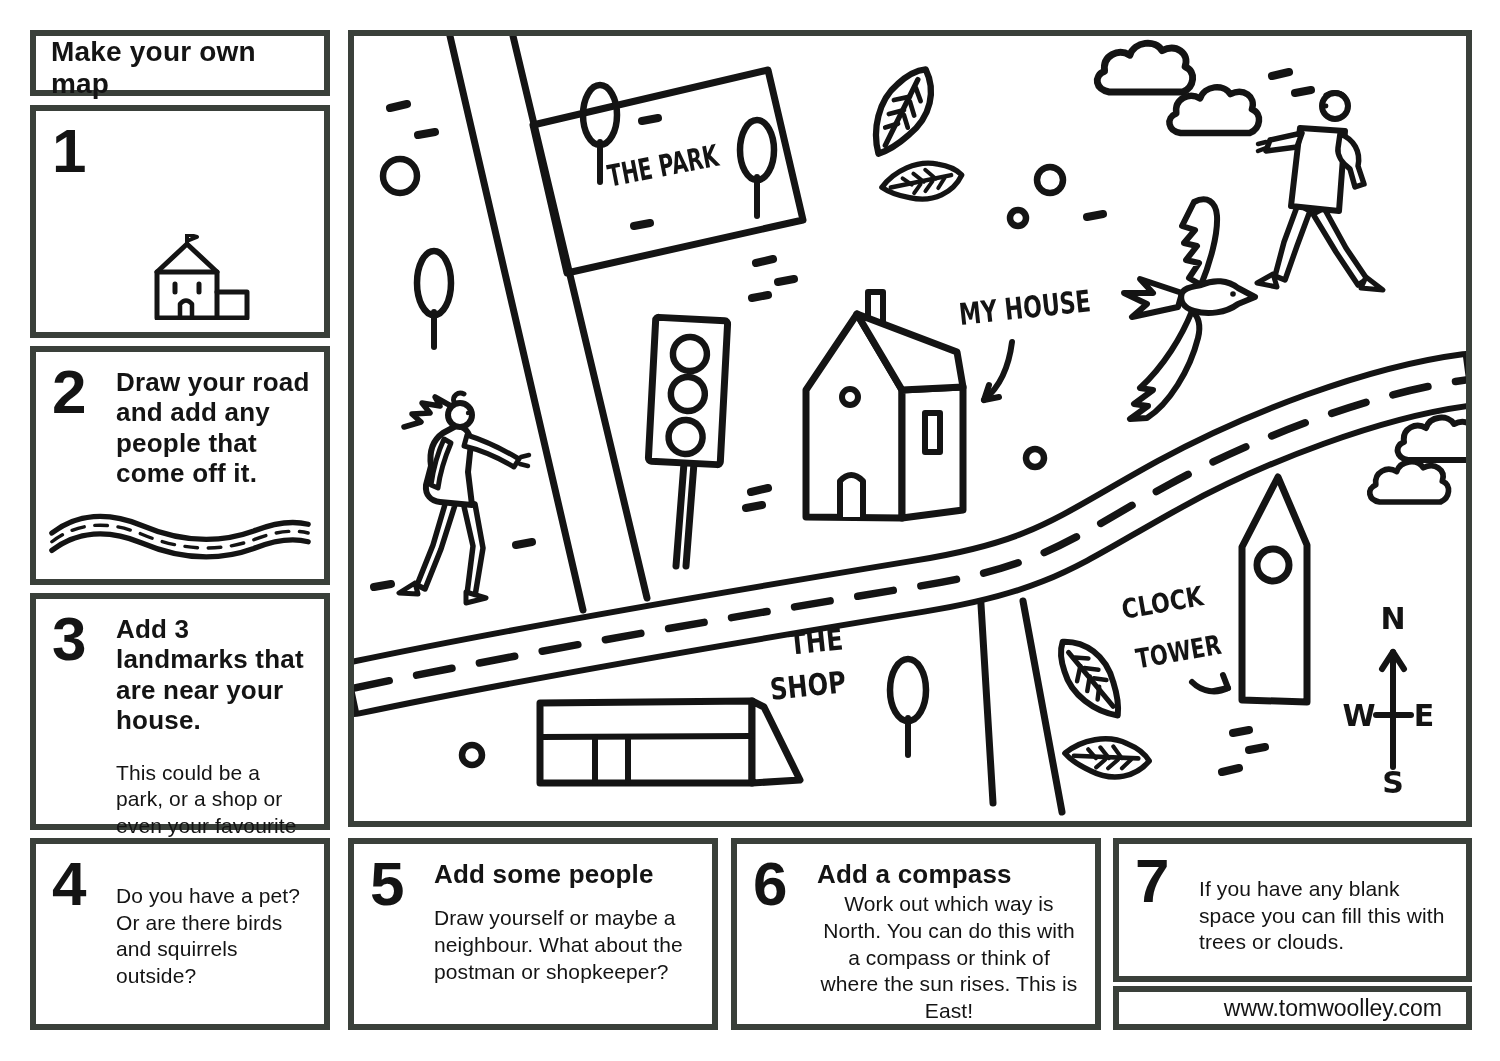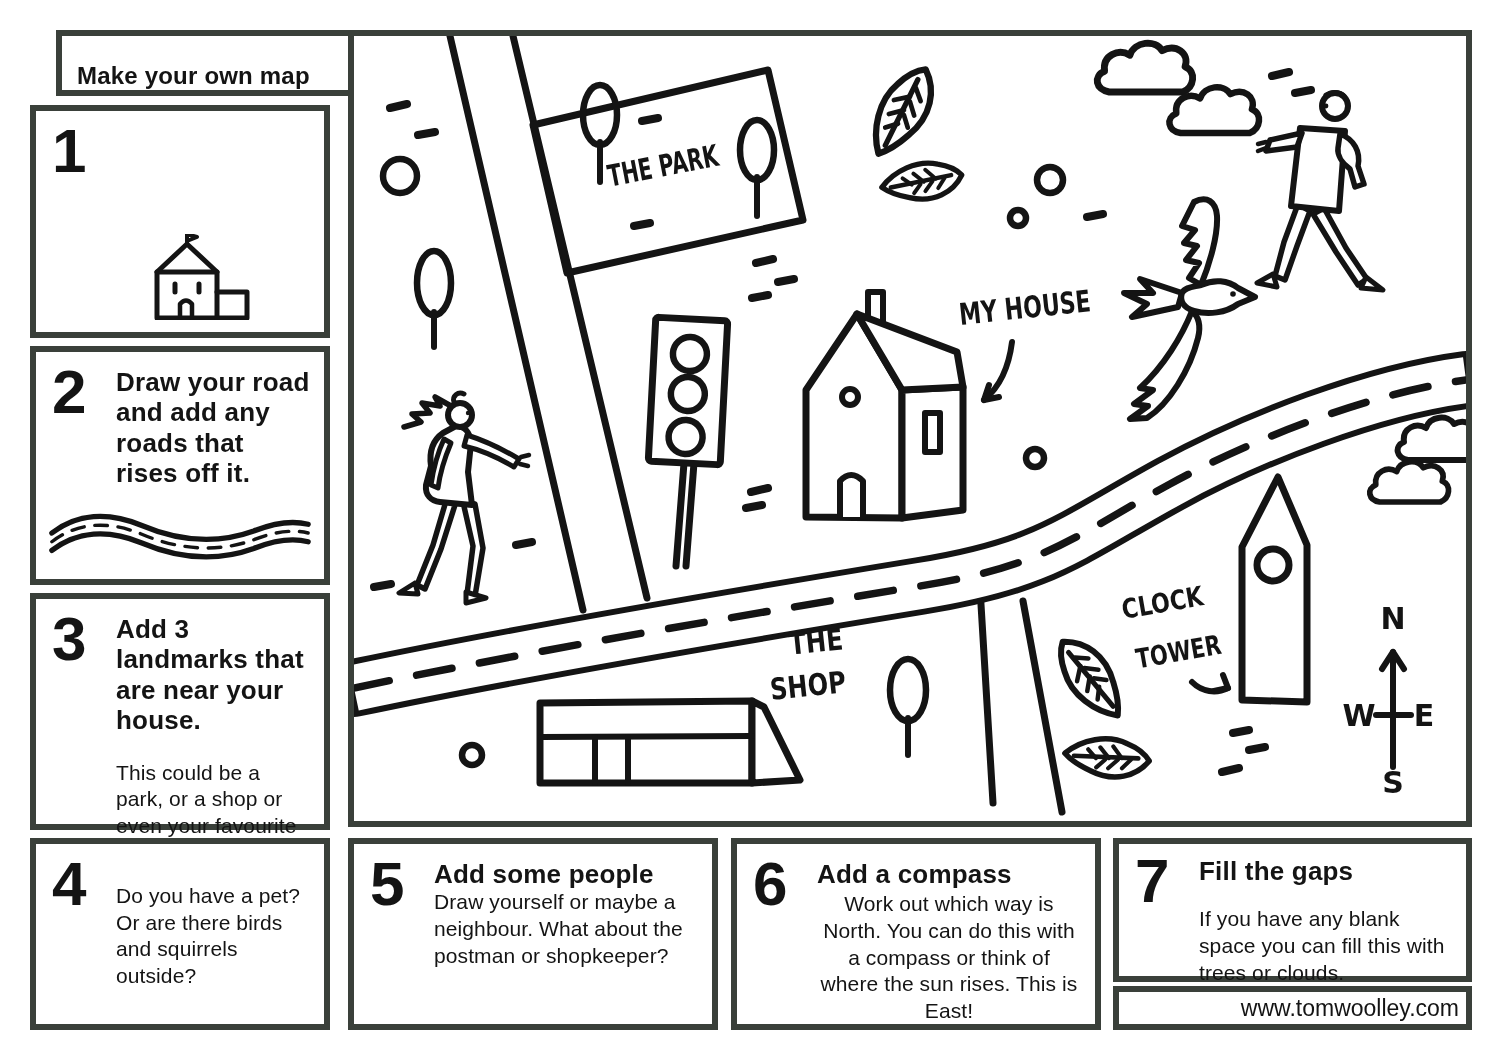--- a/index.html
+++ b/index.html
@@ -1,26 +1,26 @@
 <!DOCTYPE html>
 <html><head>
 <meta charset="utf-8">
 <style>
   html,body{margin:0;padding:0;background:#ffffff;}
   .page{position:relative;width:1500px;height:1061px;background:#ffffff;
         font-family:"Liberation Sans",sans-serif;color:#141414;overflow:hidden;}
   .box{position:absolute;background:#fff;border:6px solid #3a403a;box-sizing:border-box;}
-  .titlebox{display:flex;align-items:flex-end;padding:0 15px;font-size:24px;font-weight:bold;letter-spacing:.2px;margin-left:26px;}
+  .titlebox{display:flex;align-items:flex-start;padding:0 15px;font-size:28px;font-weight:bold;letter-spacing:.2px;}
   .step{display:grid;grid-template-columns:52px 1fr;column-gap:12px;padding:15px 14px 12px 16px;align-content:start;}
   .num{grid-row:1 / span 2;font-size:62px;font-weight:bold;line-height:.82;letter-spacing:-2px;}
   .h{font-size:26px;font-weight:bold;line-height:1.17;letter-spacing:.2px;}
   .h.narrow{max-width:160px;}
   .b{font-size:21px;line-height:1.27;margin-top:24px;letter-spacing:.1px;}
   .icon-abs{position:absolute;}
-  .webbar{display:flex;align-items:center;justify-content:flex-end;padding:0 7px;font-size:23px;}
+  .webbar{display:flex;align-items:center;justify-content:flex-end;padding:0 24px;font-size:23px;}
   .map-svg{position:absolute;left:0;top:0;width:100%;height:100%;}
   .ink{stroke:#141414;fill:none;stroke-linecap:round;stroke-linejoin:round;}
   .fw{fill:#ffffff;}
   .fi{fill:#141414;stroke:none;}
   .hand{font-family:"DejaVu Sans",sans-serif;font-weight:bold;fill:#141414;stroke:none;}
 </style>
 </head>
 <body>
 
 <div class="page">
@@ -36,21 +36,21 @@
       <path class="ink" stroke-width="4" d="M52,10 L52,-2 M52,0 L62,3 L52,7"></path>
       <path class="ink" stroke-width="5" d="M22,38 H82 V84 H22 Z"></path>
       <path class="ink" stroke-width="5" d="M40,50 V58 M64,50 V58"></path>
       <path class="ink" stroke-width="4.5" d="M45,84 V70 Q51,63 57,70 V84"></path>
       <path class="ink" stroke-width="5" d="M82,58 H112 V84 H82"></path>
     </svg>
   </div>
 
   <div class="box step" style="left:30px;top:346px;width:300px;height:239px;">
     <div class="num">2</div>
-    <div class="h">Draw your road and add any roads that rises off it.</div>
+    <div class="h">Draw your road and add any people that come off it.</div>
     <svg class="icon-abs" style="left:12px;bottom:16px;" width="264" height="60" viewBox="0 0 272 60">
       <path class="ink" stroke-width="5.5" d="M4,30 C30,10 62,8 96,22 C136,39 176,41 212,28 C232,20 252,17 268,21"></path>
       <path class="ink" stroke-width="5.5" d="M4,48 C30,28 62,26 96,40 C136,57 176,59 212,46 C232,38 252,35 268,39"></path>
       <path class="ink" stroke-width="3.5" stroke-dasharray="13 11" d="M4,39 C30,19 62,17 96,31 C136,48 176,50 212,37 C232,29 252,26 268,30"></path>
     </svg>
   </div>
 
   <div class="box step" style="left:30px;top:593px;width:300px;height:237px;">
     <div class="num">3</div>
     <div class="h">Add 3 landmarks that are near your house.</div>
@@ -58,32 +58,31 @@
   </div>
 
   <div class="box step" style="left:30px;top:838px;width:300px;height:192px;">
     <div class="num">4</div>
     <div class="b" style="grid-column:2;">Do you have a pet? Or are there birds and squirrels outside?</div>
   </div>
 
   <div class="box step" style="left:348px;top:838px;width:370px;height:192px;">
     <div class="num">5</div>
     <div class="h">Add some people</div>
-    <div class="b" style="grid-column:2;margin-top:0;">Draw yourself or maybe a neighbour. What about the postman or shopkeeper?</div>
+    <div class="b" style="grid-column:2;margin-top:16px;">Draw yourself or maybe a neighbour. What about the postman or shopkeeper?</div>
   </div>
 
   <div class="box step" style="left:731px;top:838px;width:370px;height:192px;">
     <div class="num">6</div>
     <div class="h">Add a compass</div>
     <div class="b" style="grid-column:2;margin-top:2px;text-align:center;">Work out which way is North. You can do this with a compass or think of where the sun rises. This is East!</div>
   </div>
 
   <div class="box step" style="left:1113px;top:838px;width:359px;height:144px;padding-top:12px;">
     <div class="num">7</div>
-    <div class="h">Fill the gaps</div>
     <div class="b" style="grid-column:2;margin-top:20px;">If you have any blank space you can fill this with trees or clouds.</div>
   </div>
 
   <div class="box webbar" style="left:1113px;top:986px;width:359px;height:44px;">
     <span>www.tomwoolley.com</span>
   </div>
 
   <div class="box" style="left:348px;top:30px;width:1124px;height:797px;">
     <svg class="map-svg" viewBox="0 0 1112 785">
 

